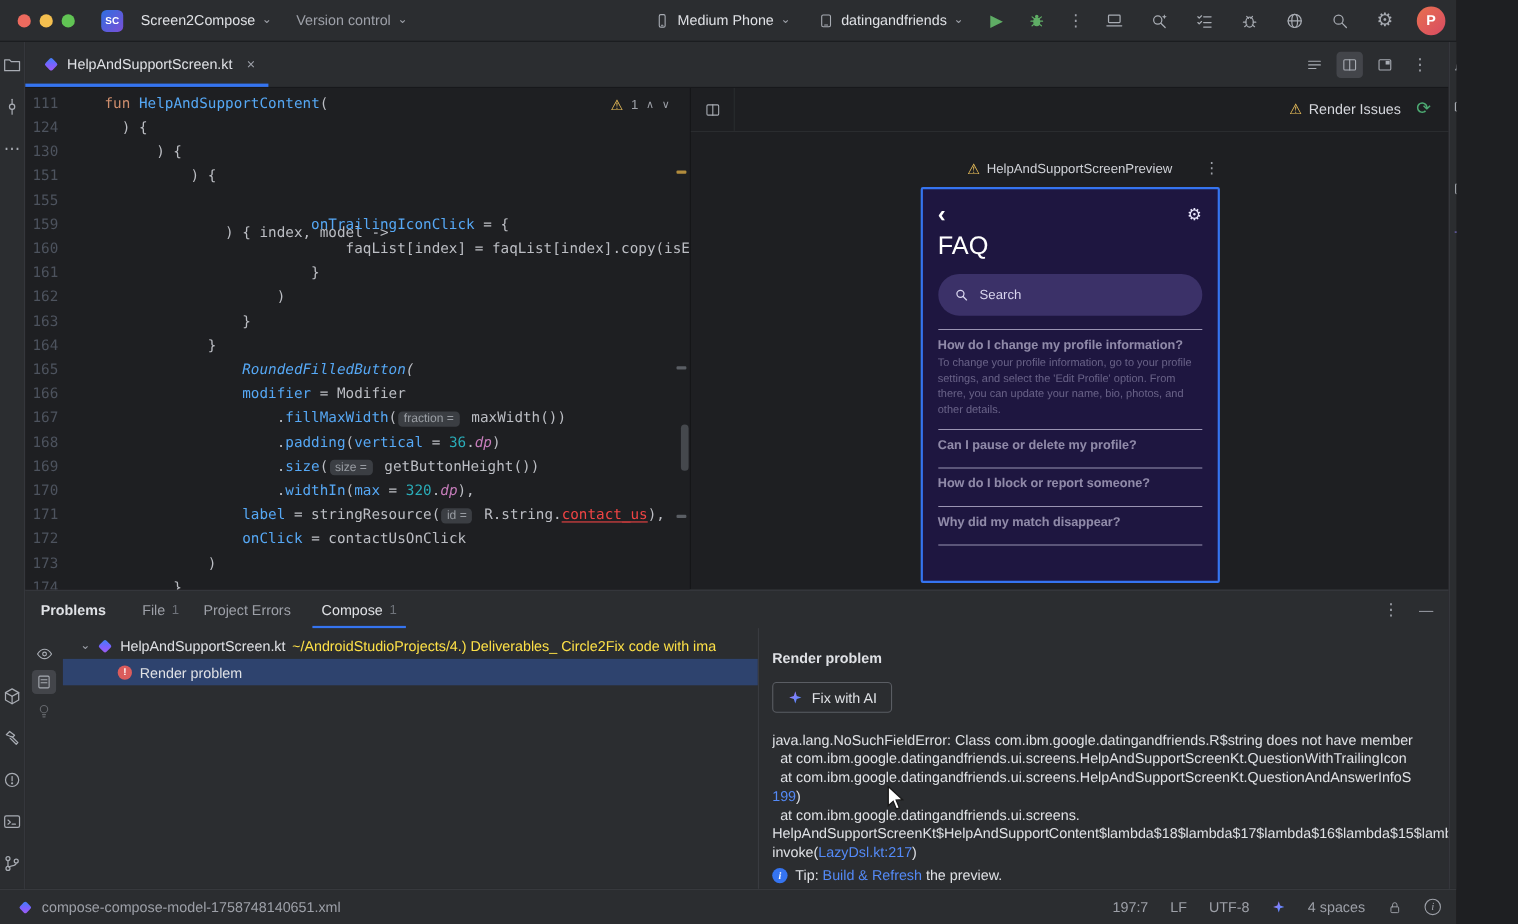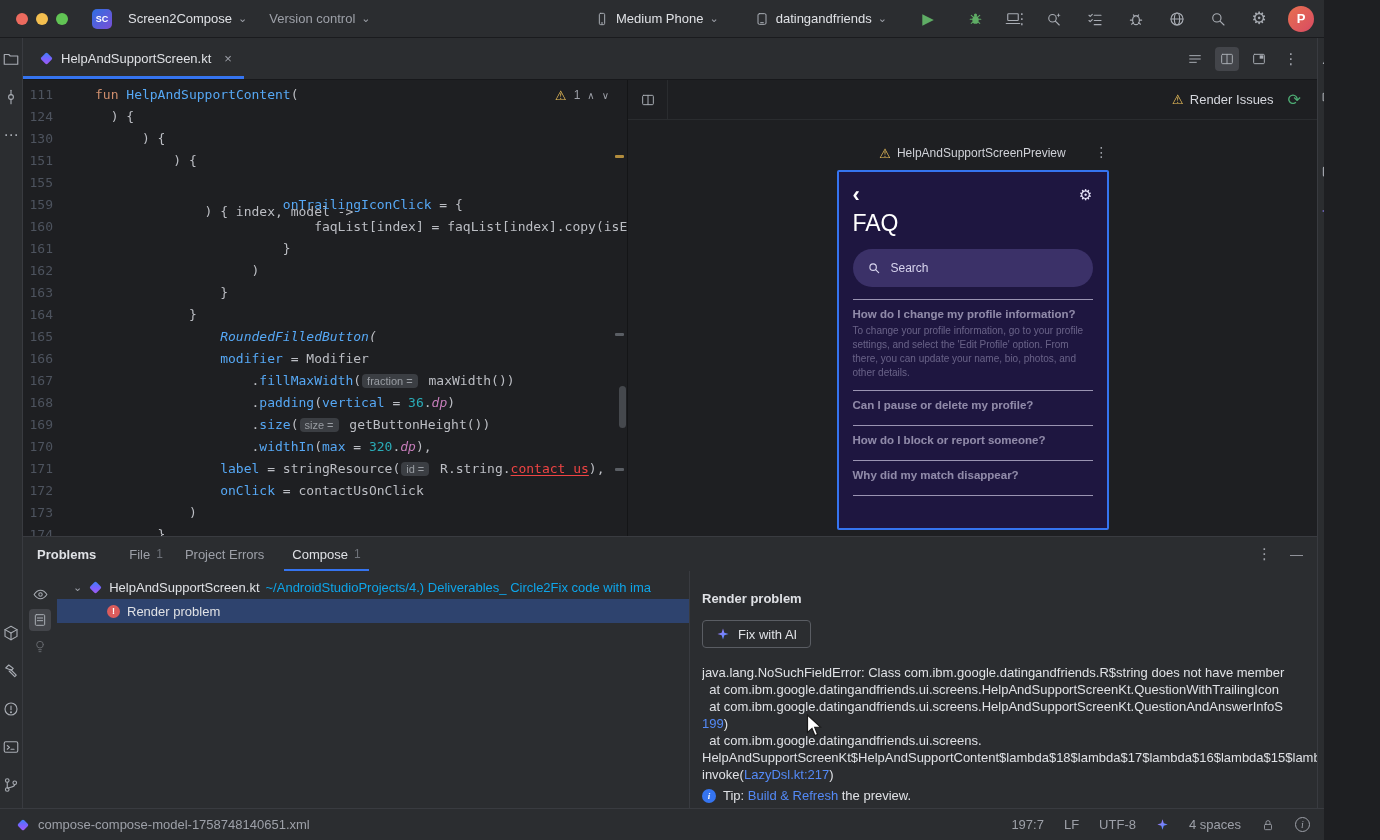--- a/index.html
+++ b/index.html
@@ -14,21 +14,21 @@
   .tb-left{display:flex;align-items:center;padding-left:16px;gap:10px}
   .traffic{display:flex;gap:8px;margin-right:14px}
   .tl{width:12px;height:12px;border-radius:50%;display:inline-block}
   .tl.red{background:#ec6a5e}.tl.yellow{background:#f4bf4f}.tl.green{background:#61c454}
   .proj-badge{width:20px;height:20px;border-radius:5px;background:linear-gradient(135deg,#2f6fe0,#7a4fd6);
       display:flex;align-items:center;justify-content:center;font-size:9px;font-weight:bold;color:#fff}
   .tb-chip{display:flex;align-items:center;gap:6px;padding:3px 6px;border-radius:4px;cursor:default}
   .chip-label{color:#dfe1e5}
   .chip-label.dim{color:#9da0a8}
   .chev{color:#9da0a8;font-size:11px;line-height:1}
-  .tb-center{position:absolute;left:588px;top:0;height:100%;display:flex;align-items:center;gap:23px}
+  .tb-center{position:absolute;left:588px;top:0;height:100%;display:flex;align-items:center;gap:12px}
   .tb-right{position:absolute;right:10px;top:0;height:100%;display:flex;align-items:center;gap:17px}
   .tb-iconbtn{width:24px;height:24px;display:flex;align-items:center;justify-content:center;border-radius:4px}
   .play{color:#5fad65;font-size:15px}
   .kebab{color:#9da0a8;font-size:15px;letter-spacing:0}
   .avatar{width:26px;height:26px;border-radius:50%;background:linear-gradient(135deg,#e8704f,#d84b63);
       display:flex;align-items:center;justify-content:center;color:#fff;font-weight:bold;font-size:13px}
   .gear{color:#a8acb3;font-size:17px;line-height:1}
 
   
   .main{display:flex;height:770px}
@@ -111,21 +111,21 @@
   .pp-body{flex:1;display:flex;min-height:0}
   .pp-strip{width:34px;display:flex;flex-direction:column;align-items:center;padding-top:12px;gap:4px}
   .pps-btn{width:22px;height:22px;display:flex;align-items:center;justify-content:center;border-radius:4px}
   .pps-btn.active{background:#43454a}
   .pps-btn.dim{opacity:.45}
   .pp-tree{width:632px;padding-top:4px;overflow:hidden}
   .tree-row{height:24px;display:flex;align-items:center;gap:6px;white-space:nowrap;overflow:hidden}
   .tree-row.r1{padding-left:16px}
   .tree-row.r2{background:#2e436e;padding-left:50px;gap:7px}
   .tree-file{color:#dfe1e5}
-  .tree-path{color:#0ea5e9;overflow:hidden}
+  .tree-path{color:#fde047;overflow:hidden}
   .err-badge{width:13px;height:13px;border-radius:50%;background:#db5c5c;color:#fff;font-size:9px;font-weight:bold;
       display:flex;align-items:center;justify-content:center;flex:none}
   .pp-detail{flex:1;border-left:1px solid #393b40;padding:20px 0 0 12px;overflow:hidden}
   .det-heading{font-weight:bold;color:#dfe1e5}
   .fix-btn{margin-top:14px;display:inline-flex;align-items:center;gap:8px;height:28px;padding:0 13px;
       border:1px solid #5a5d63;border-radius:4px;background:transparent;color:#dfe1e5;font-size:13px}
   .stack{margin-top:16px;line-height:17px;color:#dfe1e5}
   .st-line{white-space:pre;overflow: hidden;}
   .st-link{color:#548af7}
   .tip{display:flex;align-items:center;gap:7px;margin-top:5px;color:#dfe1e5}

